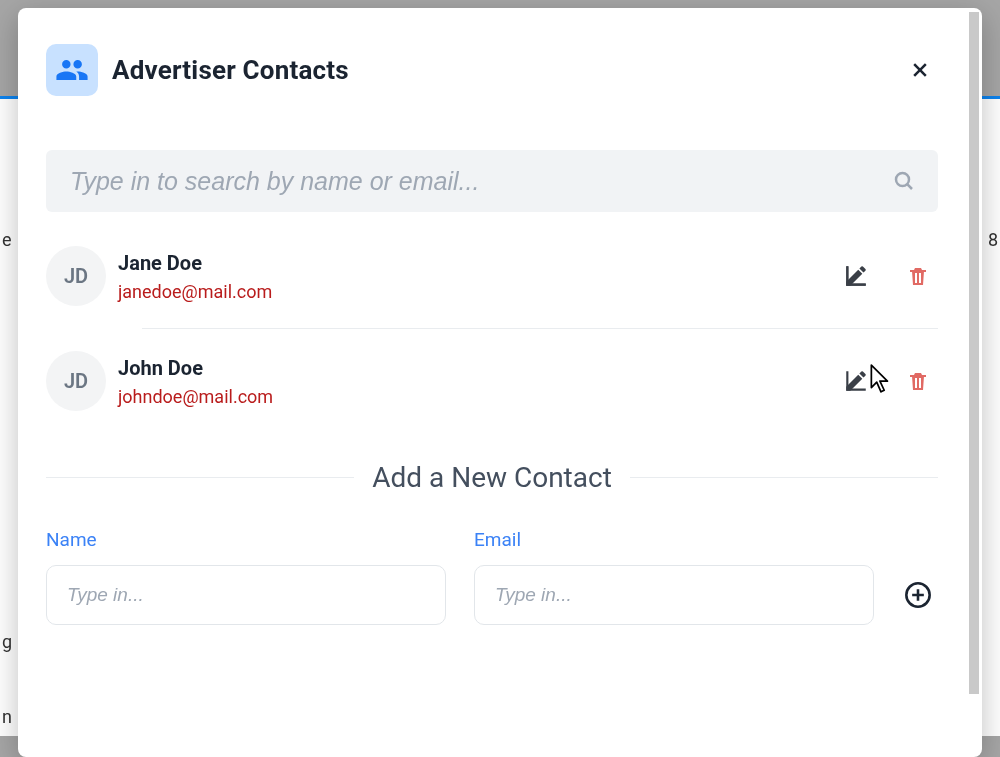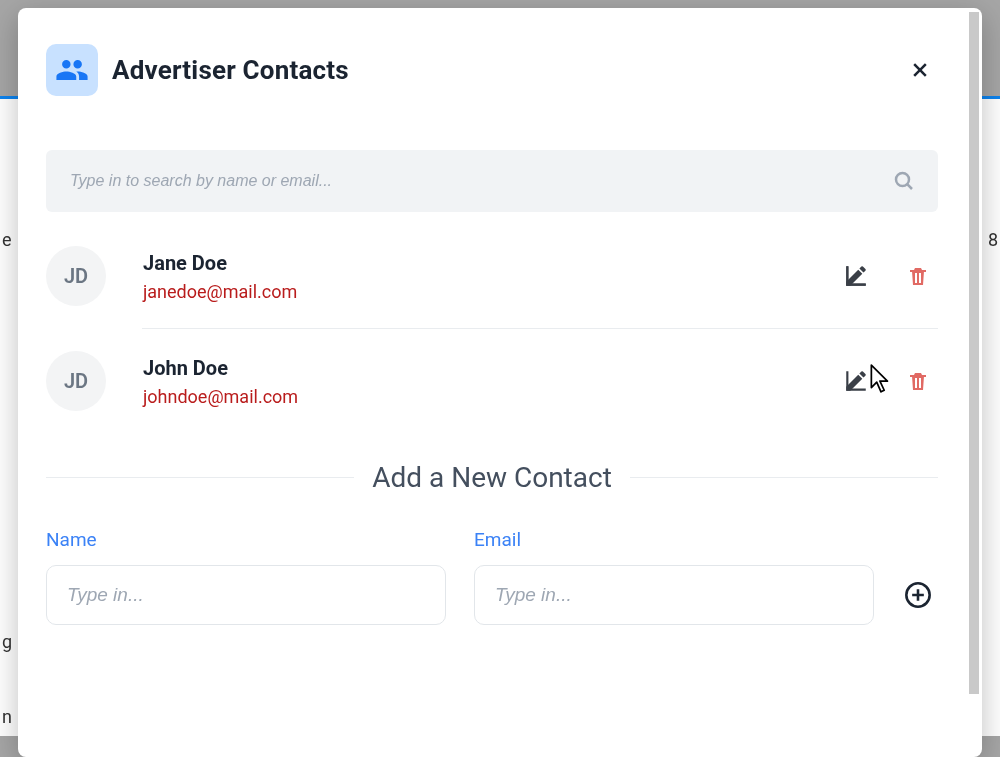--- a/index.html
+++ b/index.html
@@ -87,41 +87,41 @@
       margin-top: 54px;
       position: relative;
     }
     .search-input {
       width: 100%;
       height: 62px;
       border: none;
       background: #f1f3f5;
       border-radius: 6px;
       padding: 0 60px 0 24px;
-      font-size: 16px;
+      font-size: 25px;
       font-style: italic;
       color: #333;
       outline: none;
     }
     .search-input::placeholder { color: #9ea7b3; }
     .search-icon-btn {
       position: absolute;
       right: 16px; top: 50%;
       transform: translateY(-50%);
       width: 36px; height: 36px;
       display:flex; align-items:center; justify-content:center;
       cursor:pointer;
     }
     .search-icon-btn svg { width: 24px; height: 24px; stroke: #9ea7b3; stroke-width: 2.5; fill:none; }
 
     .contact-list { margin-top: 34px; }
     .contact-row {
       display: flex;
       align-items: center;
-      gap: 37px;
+      gap: 12px;
       padding: 16px 0 16px 0;
     }
     .contact-row + .contact-row { border-top: 1px solid #e9ecef; margin-left: 96px; padding-left:0; }
     .contact-row + .contact-row .avatar { margin-left: -96px; }
 
     .contact-list .contact-row:first-child { padding-top: 0; padding-bottom: 22px;}
     .contact-list .contact-row:nth-child(2) { padding-top: 22px; }
 
     .avatar {
       width: 60px; height: 60px;

